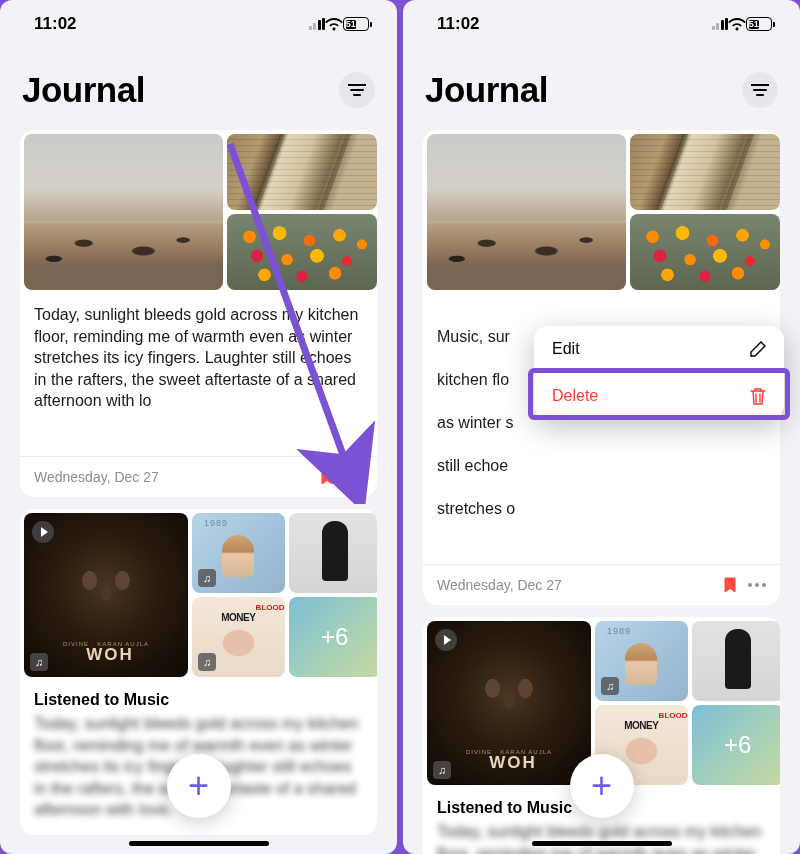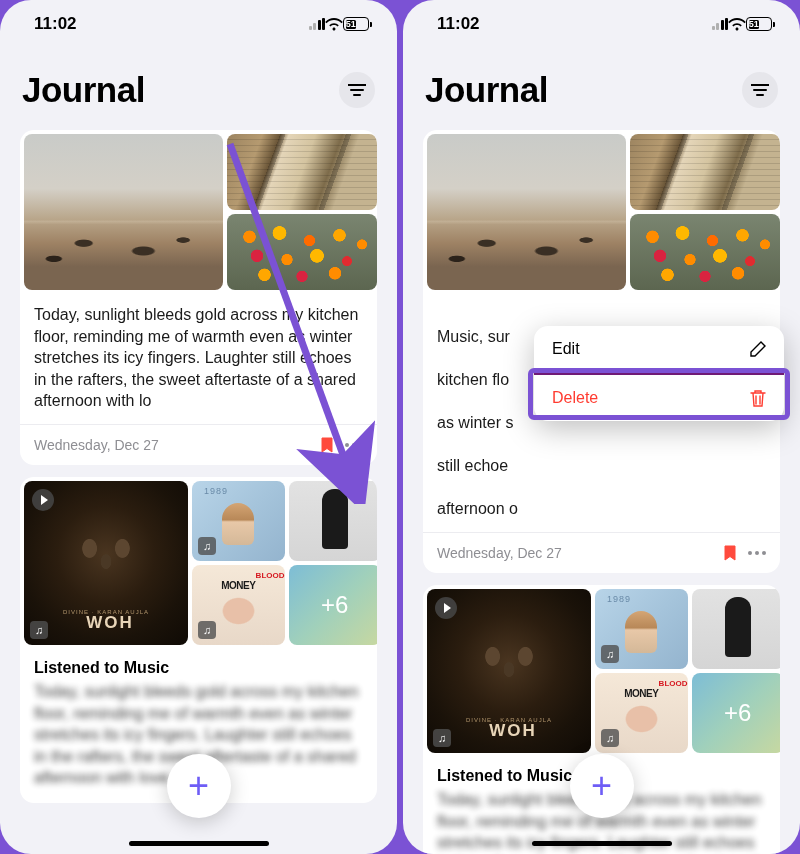--- a/index.html
+++ b/index.html
@@ -9,21 +9,21 @@
       width: 800px;
       height: 854px;
       display: flex;
       gap: 6px;
       padding: 0;
     }
     .phone {
       width: 397px;
       height: 854px;
       background: #f2f2f7;
-      border-radius: 31px;
+      border-radius: 12px;
       overflow: hidden;
       position: relative;
     }
     .status-bar {
       display: flex;
       justify-content: space-between;
       align-items: center;
       padding: 14px 28px 8px 34px;
       font-size: 17px;
       font-weight: 600;
@@ -167,20 +167,21 @@
     }
     .card-footer {
       border-top: 1px solid #ececf0;
       padding: 12px 14px;
       display:flex;
       justify-content:space-between;
       align-items:flex-end;
       font-size: 14px;
       color: #8e8e93;
       font-weight: 500;
+      margin-top: 32px;
     }
     .footer-actions { display:flex; align-items:center; gap: 12px; }
     .bookmark-icon svg { display:block; }
     .more-dots { display:flex; gap:3px; }
     .more-dots span { width:4px; height:4px; border-radius:50%; background:#8e8e93; display:block; }
     
     .music-card { position:relative; }
     .music-grid {
       display: grid;
       grid-template-columns: 47% 26.5% 26.5%;
@@ -381,21 +382,21 @@
       box-shadow: 0 8px 30px rgba(0,0,0,.25);
       z-index:30;
       overflow:hidden;
     }
     .menu-item {
       display:flex;
       justify-content:space-between;
       align-items:center;
       padding: 14px 18px;
       font-size:16px;
-      border-bottom:3px solid #701a75;
+      border-bottom:1px solid #701a75;
     }
     .menu-item:last-child { border-bottom:none; }
     .menu-item.danger { color:#ff3b30; }
     .highlight-box {
       position:absolute;
       border:5px solid #7b52d4;
       border-radius:6px;
       z-index:35;
       pointer-events:none;
     }
@@ -528,21 +529,21 @@
     <div class="photo-grid">
       <div class="photo photo-large beach"></div>
       <div class="photo stairs"></div>
       <div class="photo marigolds"></div>
     </div>
     <div class="entry-text" style="white-space:pre-line;">
       <span>Music, sur</span><br>
       <span>kitchen flo</span><br>
       <span>as winter s</span><br>
       <span>still echoe</span><br>
-      <span>afternoon o</span>
+      <span>stretches o</span>
     </div>
     <div class="card-footer">
       <span>Wednesday, Dec 27</span>
       <div class="footer-actions">
         <span class="bookmark-icon">
           <svg width="12" height="16" viewBox="0 0 12 16">
               <path d="M1 1h10v14l-5-3.5L1 15V1z" fill="#ff4a3d" stroke="#ff4a3d"></path>
             </svg>
         </span>
         <span class="more-dots">

